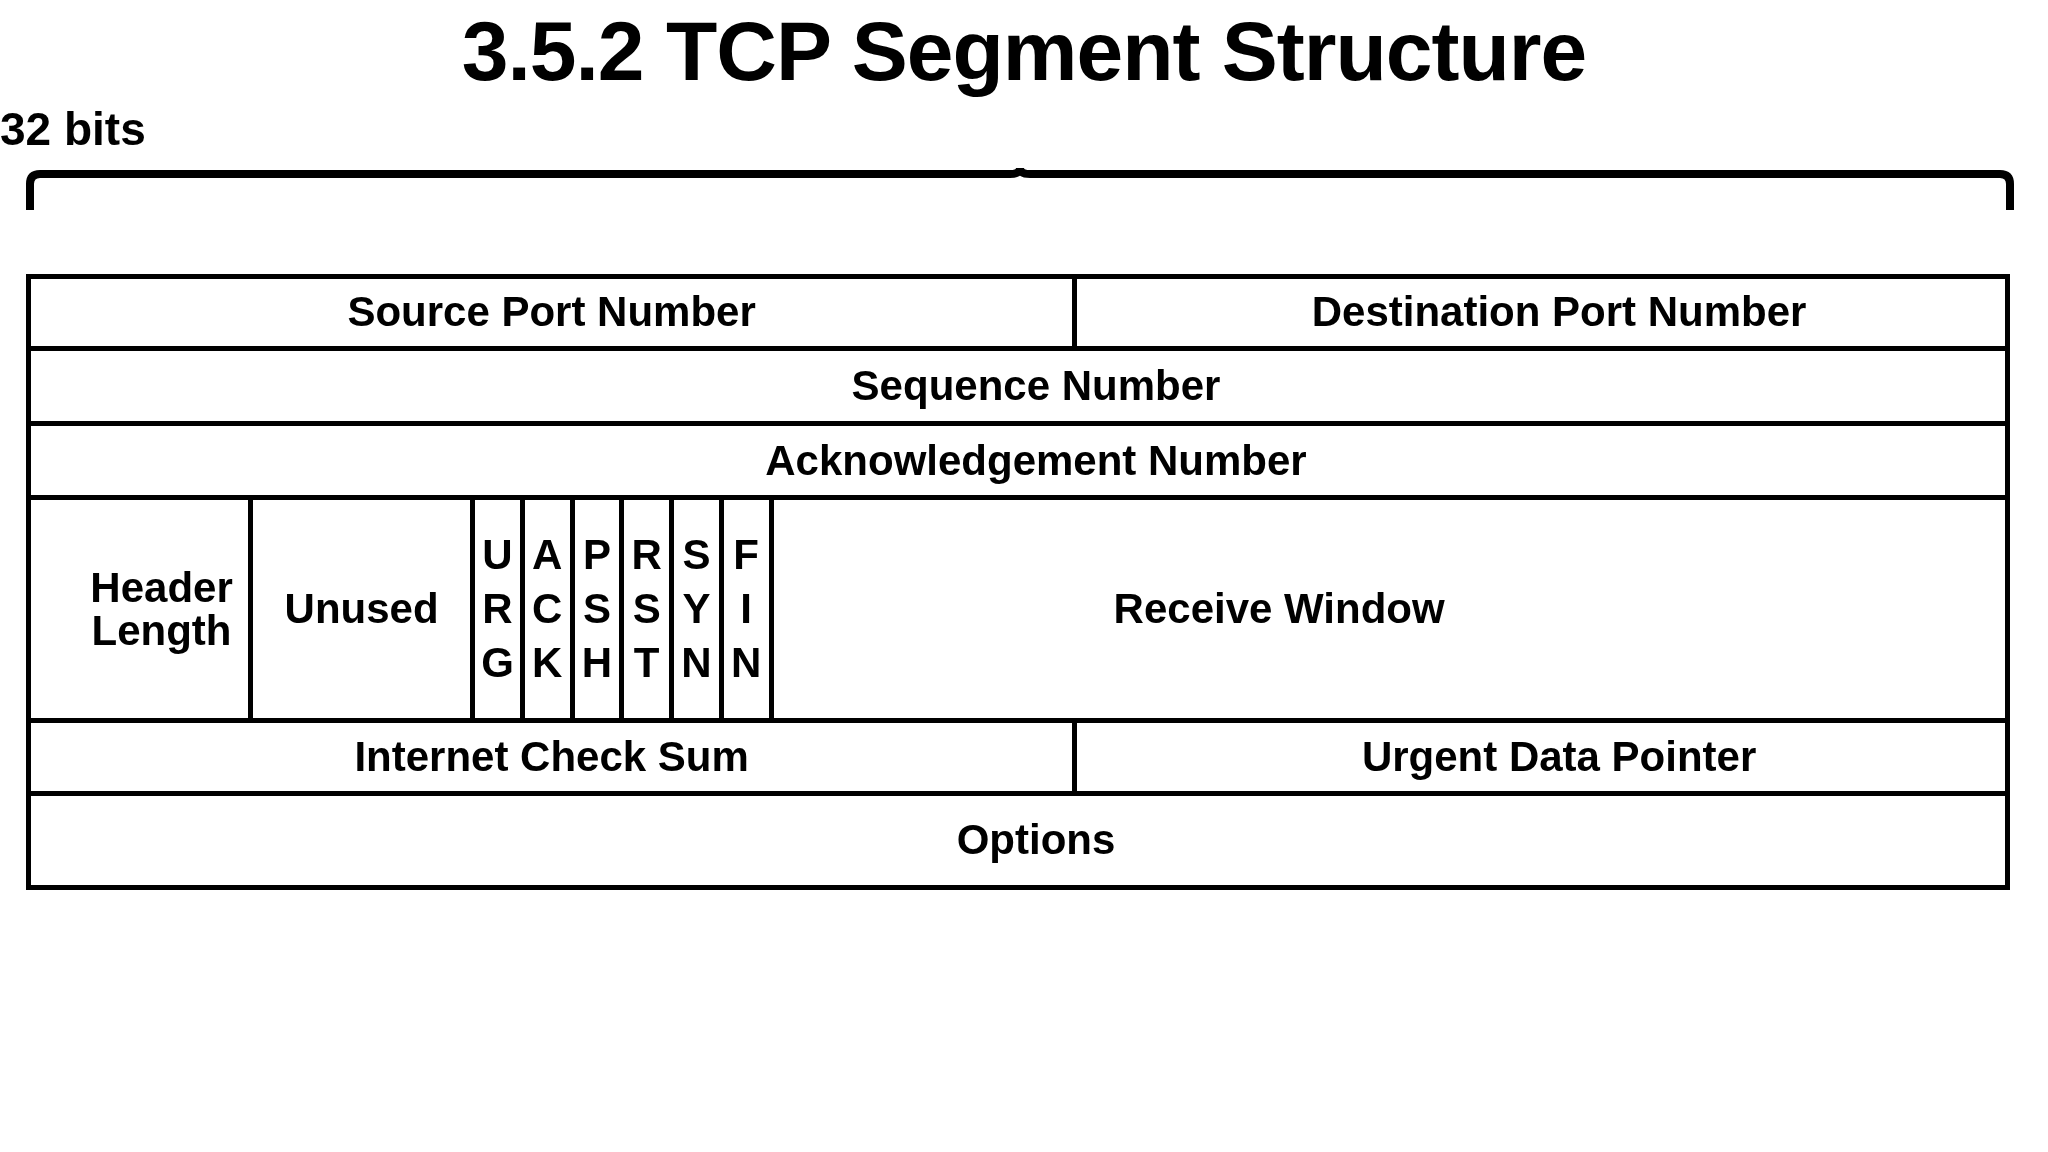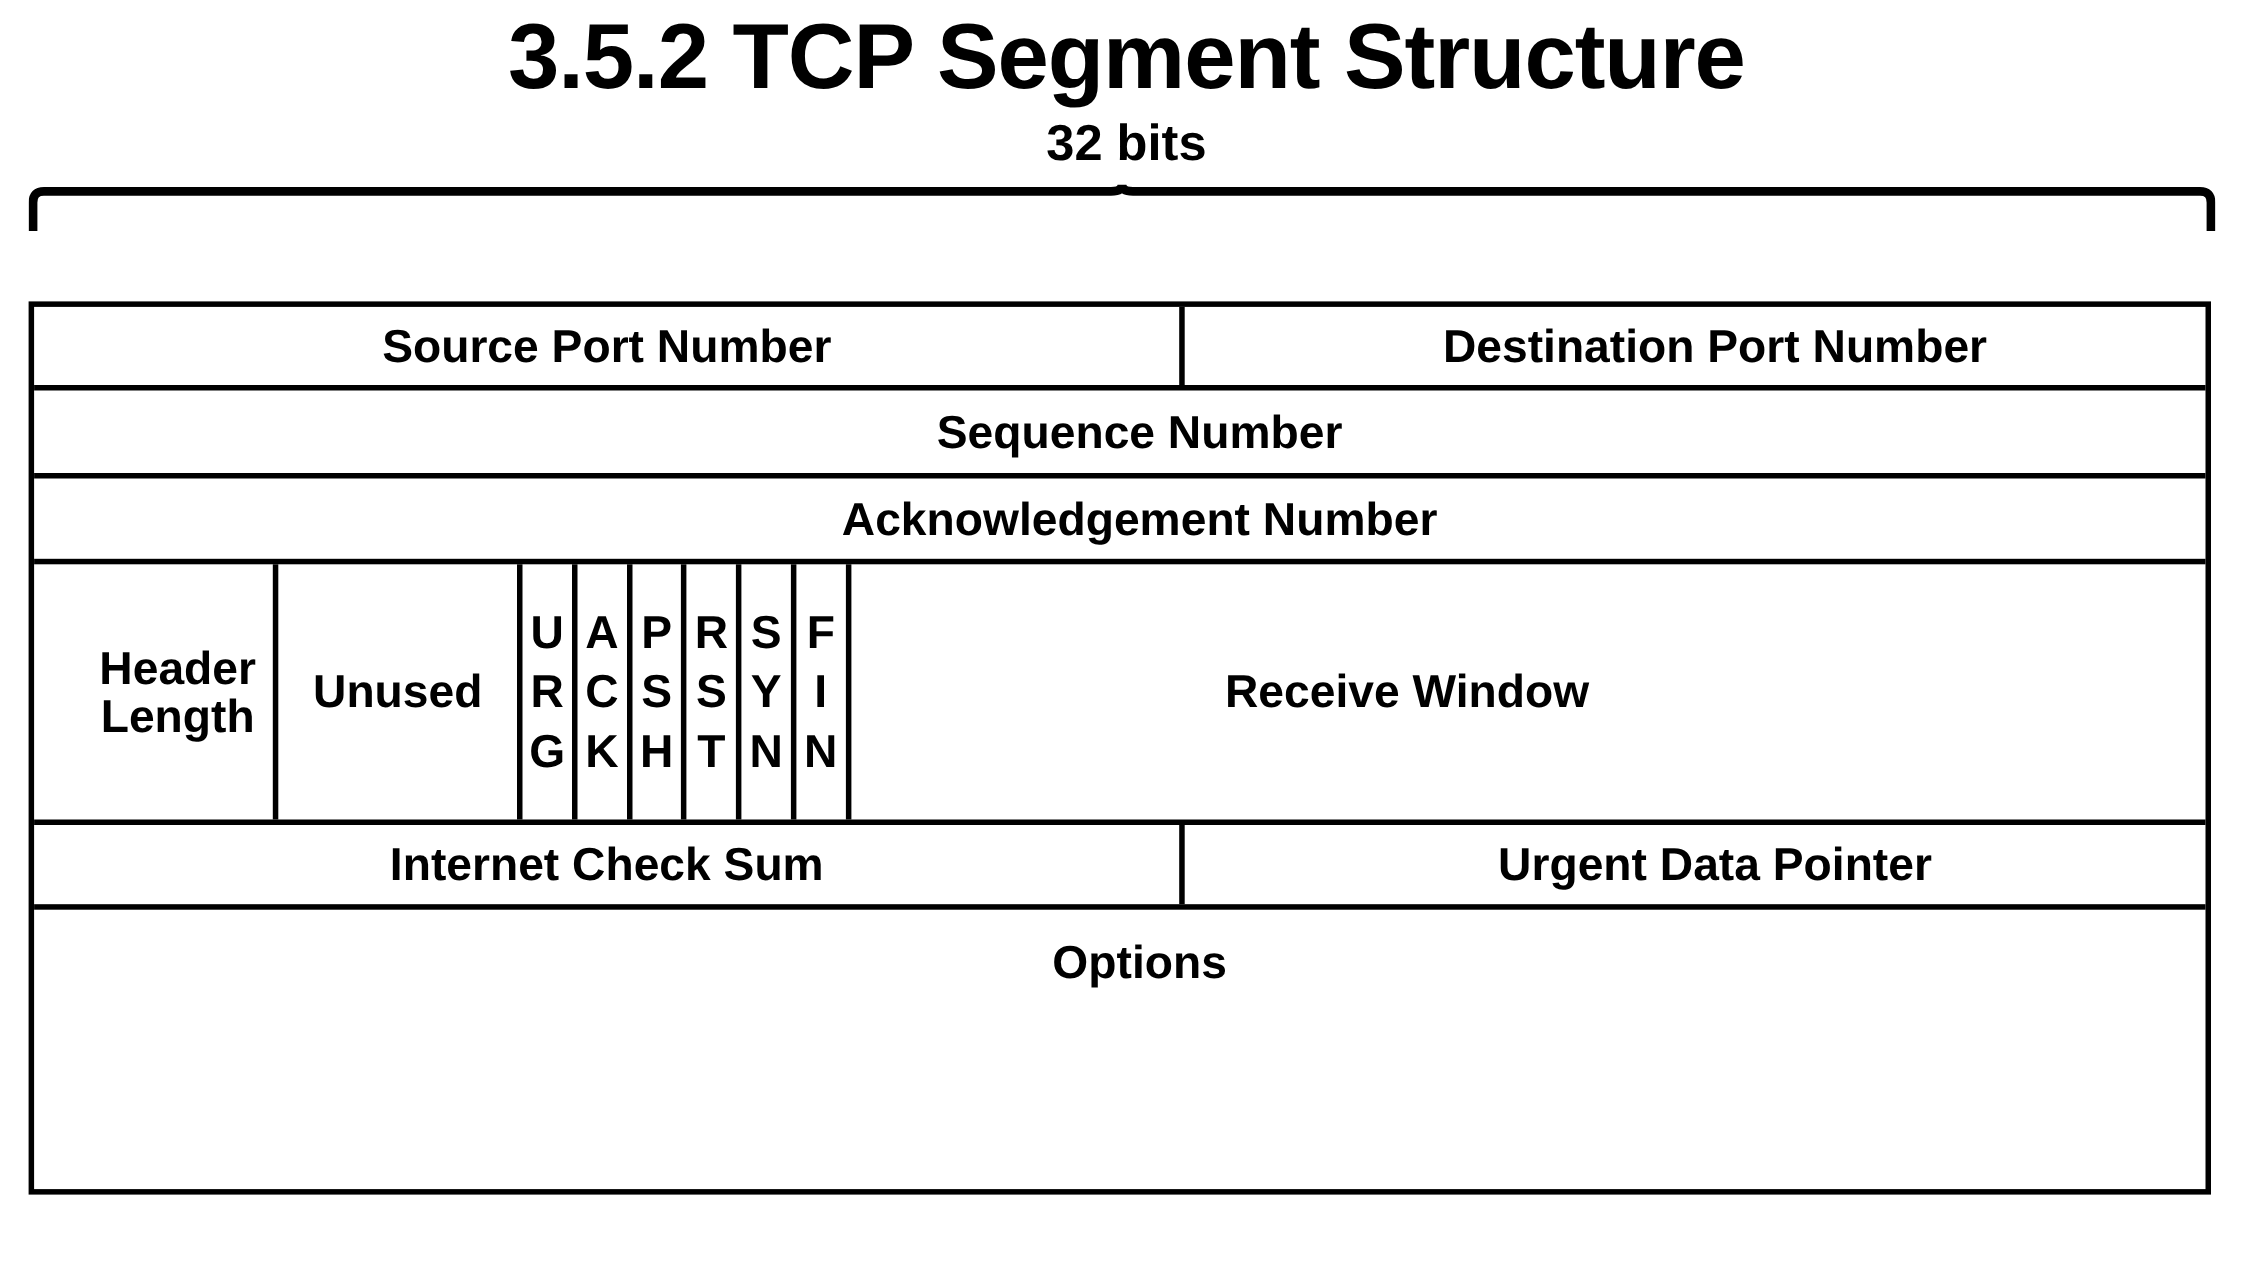--- a/index.html
+++ b/index.html
@@ -30,41 +30,40 @@
     line-height: 1.08;
     white-space: nowrap;
   }
 
   
   #bits-label {
     position: absolute;
     left: 0;
     top: 104px;
     width: 2048px;
-    text-align: center;
     font-size: 46px;
     font-weight: bold;
     line-height: 1.1;
     white-space: nowrap;
   }
   #width-brace {
     position: absolute;
     left: 26px;
     top: 166px;
     width: 1988px;
     height: 46px;
   }
 
   
   #segment-table {
     position: absolute;
     left: 26px;
     top: 274px;
     width: 1984px;
-    height: 812px;
+    height: 616px;
     box-sizing: border-box;
     border: 5px solid #000;
     display: flex;
     flex-direction: column;
   }
 
   .seg-row {
     display: flex;
     flex-direction: row;
     box-sizing: border-box;

